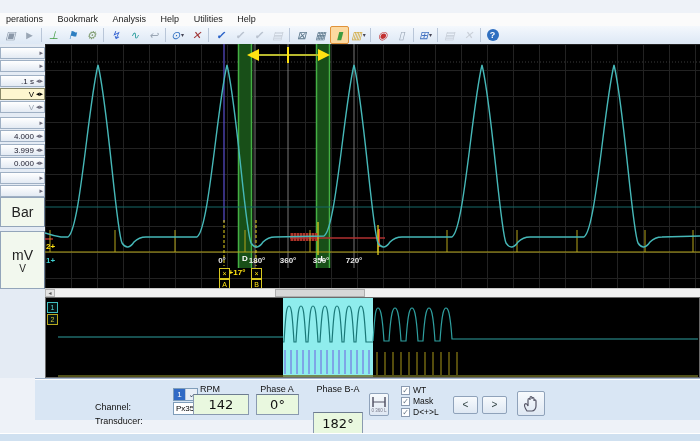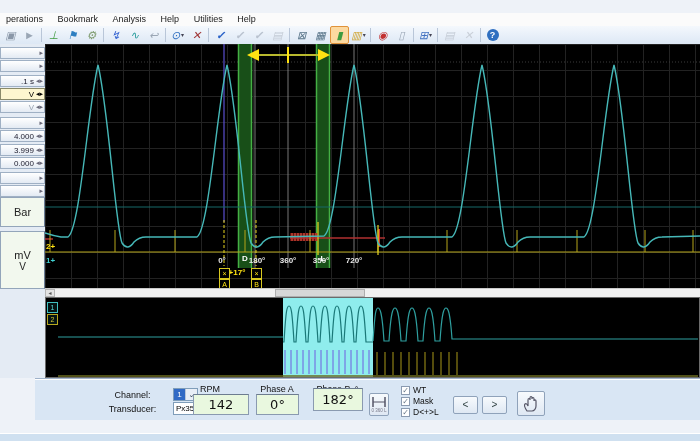--- a/index.html
+++ b/index.html
@@ -26,21 +26,21 @@
   .sidebar{left:0;top:44px;width:45px;height:334px;background:#e4ebf4;}
   .srow{position:absolute;left:0;width:45px;height:12px;background:linear-gradient(#ffffff,#e3eaf3);
         border:1px solid #9fb0c4;box-sizing:border-box;font-size:8px;display:flex;align-items:center;
         justify-content:flex-end;padding-right:1px;color:#223;}
   .srow .arr{color:#667;font-size:7px;margin-left:2px;}
   .srow.hl{background:#fdf6d0;border-color:#8a8a6a;color:#000;}
   .srow.dim{color:#9aa4b2;}
   .sbtn{position:absolute;left:0;width:45px;background:#f2f8ee;border:1px solid #93a5ba;
         border-right-color:#6c7f96;box-sizing:border-box;display:flex;flex-direction:column;
         align-items:center;justify-content:center;color:#222;}
-  .sbtn .l1{font-size:11px;} .sbtn .l2{font-size:10px;}
+  .sbtn .l1{font-size:14px;} .sbtn .l2{font-size:10px;}
   
   .plot{left:45px;top:44px;width:655px;height:244px;background-color:#000;
         background-image:repeating-linear-gradient(to right,#222 0 1px,transparent 1px 26px),
                          repeating-linear-gradient(to bottom,#222 0 1px,transparent 1px 26px);}
   .deg{position:absolute;transform:translateX(-50%);font-size:8px;font-weight:bold;color:#e8e8e8;top:212px;}
   .offset-deg{position:absolute;transform:translateX(-50%);font-size:8px;font-weight:bold;color:#ffe312;top:224px;}
   .bandlbl{position:absolute;transform:translateX(-50%);font-size:8px;font-weight:bold;color:#fff;top:210px;}
   .chbadge{position:absolute;font-size:8px;font-weight:bold;left:1px;}
   .mk{position:absolute;width:10px;display:flex;flex-direction:column;}
   .mk span{width:9px;height:9px;border:1px solid #d8c820;color:#ffe312;font-size:7px;line-height:9px;
@@ -56,21 +56,21 @@
   .ovb.c1{border:1px solid #3fc0c0;color:#5fd8d8;top:4px;}
   .ovb.c2{border:1px solid #b8a820;color:#d8c830;top:16px;}
   .overview{left:58px;top:297px;width:642px;height:81px;background:#000;border:1px solid #6b6b6b;border-left:none;box-sizing:border-box;}
   
   .pbtn{position:absolute;width:12px;height:10px;background:#e9edf3;border:1px solid #9aa8bb;
         box-sizing:border-box;font-size:8px;line-height:8px;text-align:center;}
   .panel-scroll{left:37px;top:400px;width:11px;height:17px;background:#f0f4fa;border:1px solid #aab8cc;box-sizing:border-box;}
   
   .ctrl{left:35px;top:379px;width:665px;height:40px;background:#d9e6f4;border-top:1px solid #ffffff;
         box-shadow:0 -1px 0 #9fb2ca;}
-  .clabel{position:absolute;font-size:9px;color:#111;text-align:center;}
+  .clabel{position:absolute;font-size:9px;color:#111;text-align:left;margin-top:12px;}
   .combo{position:absolute;height:13px;background:#fff;border:1px solid #7f9db9;box-sizing:border-box;display:flex;}
   .combo .val{flex:1;font-size:8px;line-height:11px;padding-left:2px;color:#000;white-space:nowrap;overflow:hidden;}
   .combo .val.sel{background:#316ac5;color:#fff;text-align:center;padding:0 2px;}
   .combo .car{width:11px;background:#e8eef6;border-left:1px solid #b9c6d8;font-size:7px;line-height:11px;text-align:center;color:#234;}
   .glabel{position:absolute;font-size:9px;color:#111;transform:translateX(-50%);white-space:nowrap;}
   .gfield{position:absolute;background:#e9f8df;border:1px solid #8a9ab0;border-top-color:#6d7c90;
           box-sizing:border-box;display:flex;align-items:center;justify-content:center;
           font-size:13px;color:#111;font-family:"DejaVu Sans",sans-serif;}
   .chk{position:absolute;display:flex;align-items:center;}
   .chk .box{width:9px;height:9px;background:#fff;border:1px solid #8a9ab0;box-sizing:border-box;
@@ -349,21 +349,21 @@
     <div class="combo" style="left:138px;top:22px;width:53px">
       <span class="val">Px35+Flex</span>
       <span class="car">⌄</span>
     </div>
 
     <div class="glabel" style="left:175px;top:4px">RPM</div>
     <div class="gfield" style="left:158px;top:14px;width:56px;height:21px">142</div>
     <div class="glabel" style="left:242px;top:4px">Phase A</div>
     <div class="gfield" style="left:221px;top:14px;width:43px;height:21px">0°</div>
     <div class="glabel" style="left:303px;top:4px">Phase B-A</div>
-    <div class="gfield" style="left:278px;top:8px;width:50px;height:23px">182°</div>
+    <div class="gfield" style="left:278px;top:32px;width:50px;height:23px">182°</div>
 
     <div class="navbtn" style="left:334px;top:13px;width:20px;height:23px">
       <svg width="18" height="20">
         <line x1="3" y1="3" x2="3" y2="13" stroke="#556" stroke-width="1.5"></line>
         <line x1="15" y1="3" x2="15" y2="13" stroke="#556" stroke-width="1.5"></line>
         <line x1="3" y1="8" x2="15" y2="8" stroke="#556" stroke-width="1"></line>
         <text x="9" y="18" font-size="4.5" text-anchor="middle" fill="#778">0 360 L</text>
       </svg>
     </div>
 

